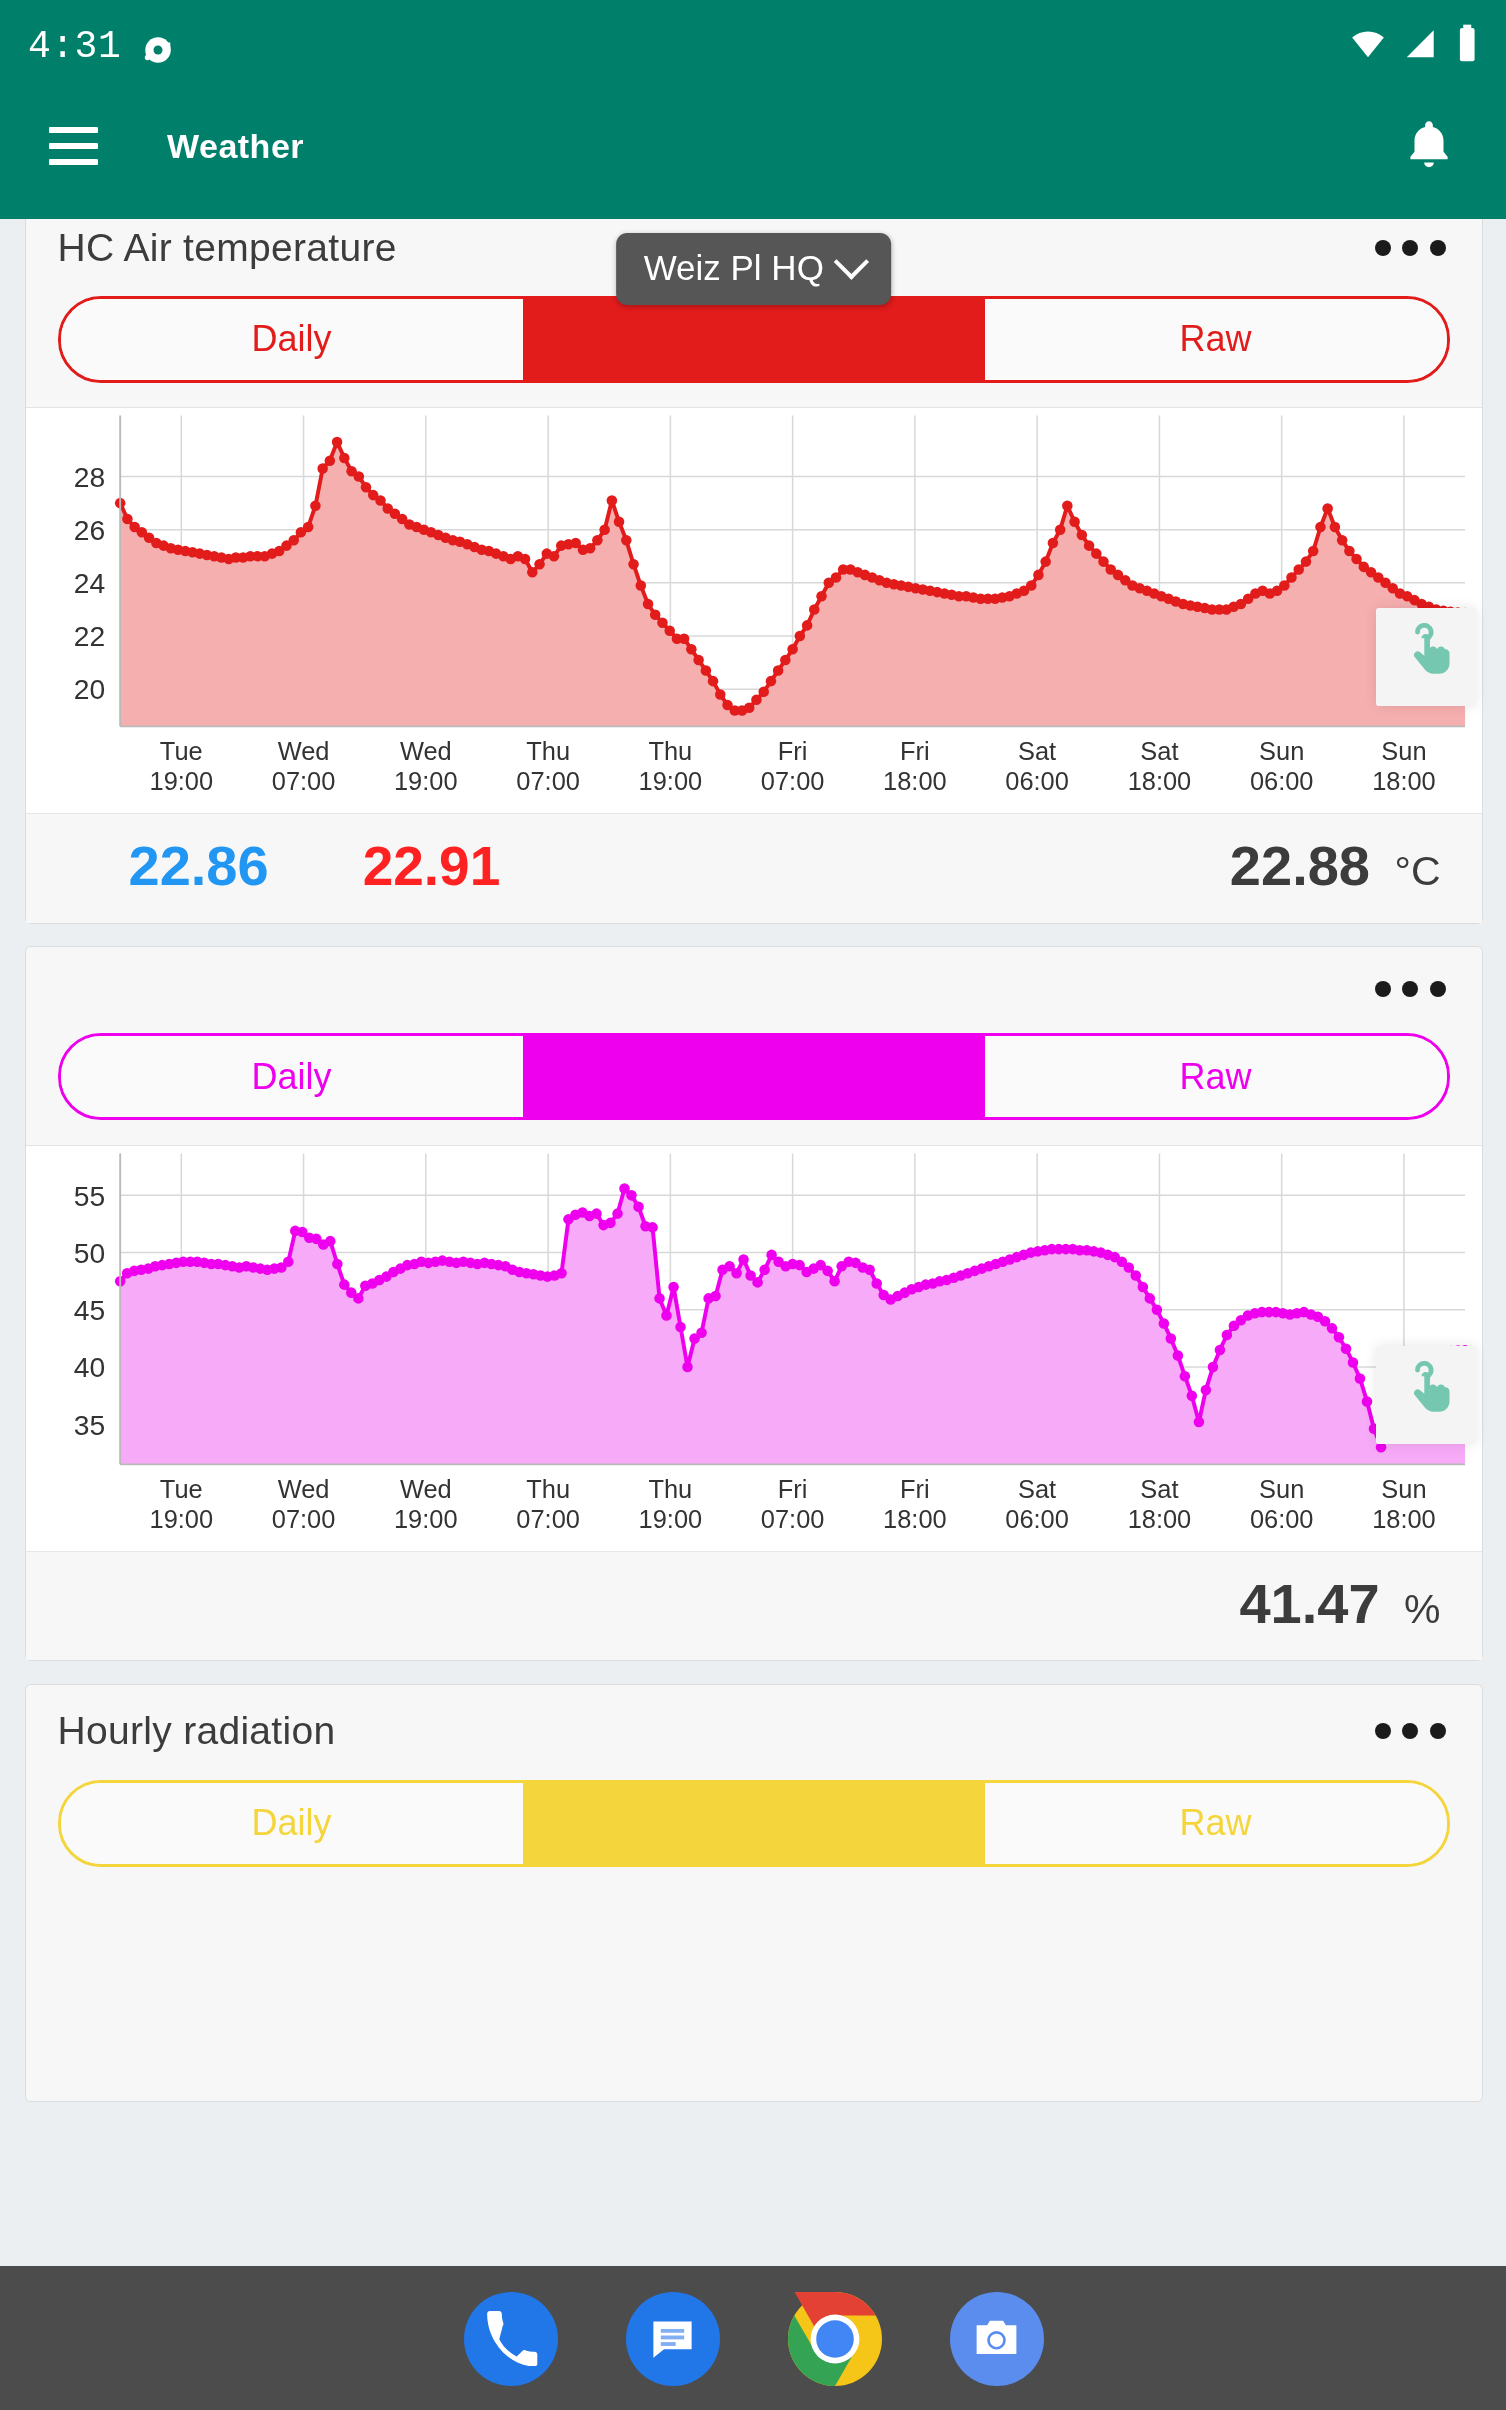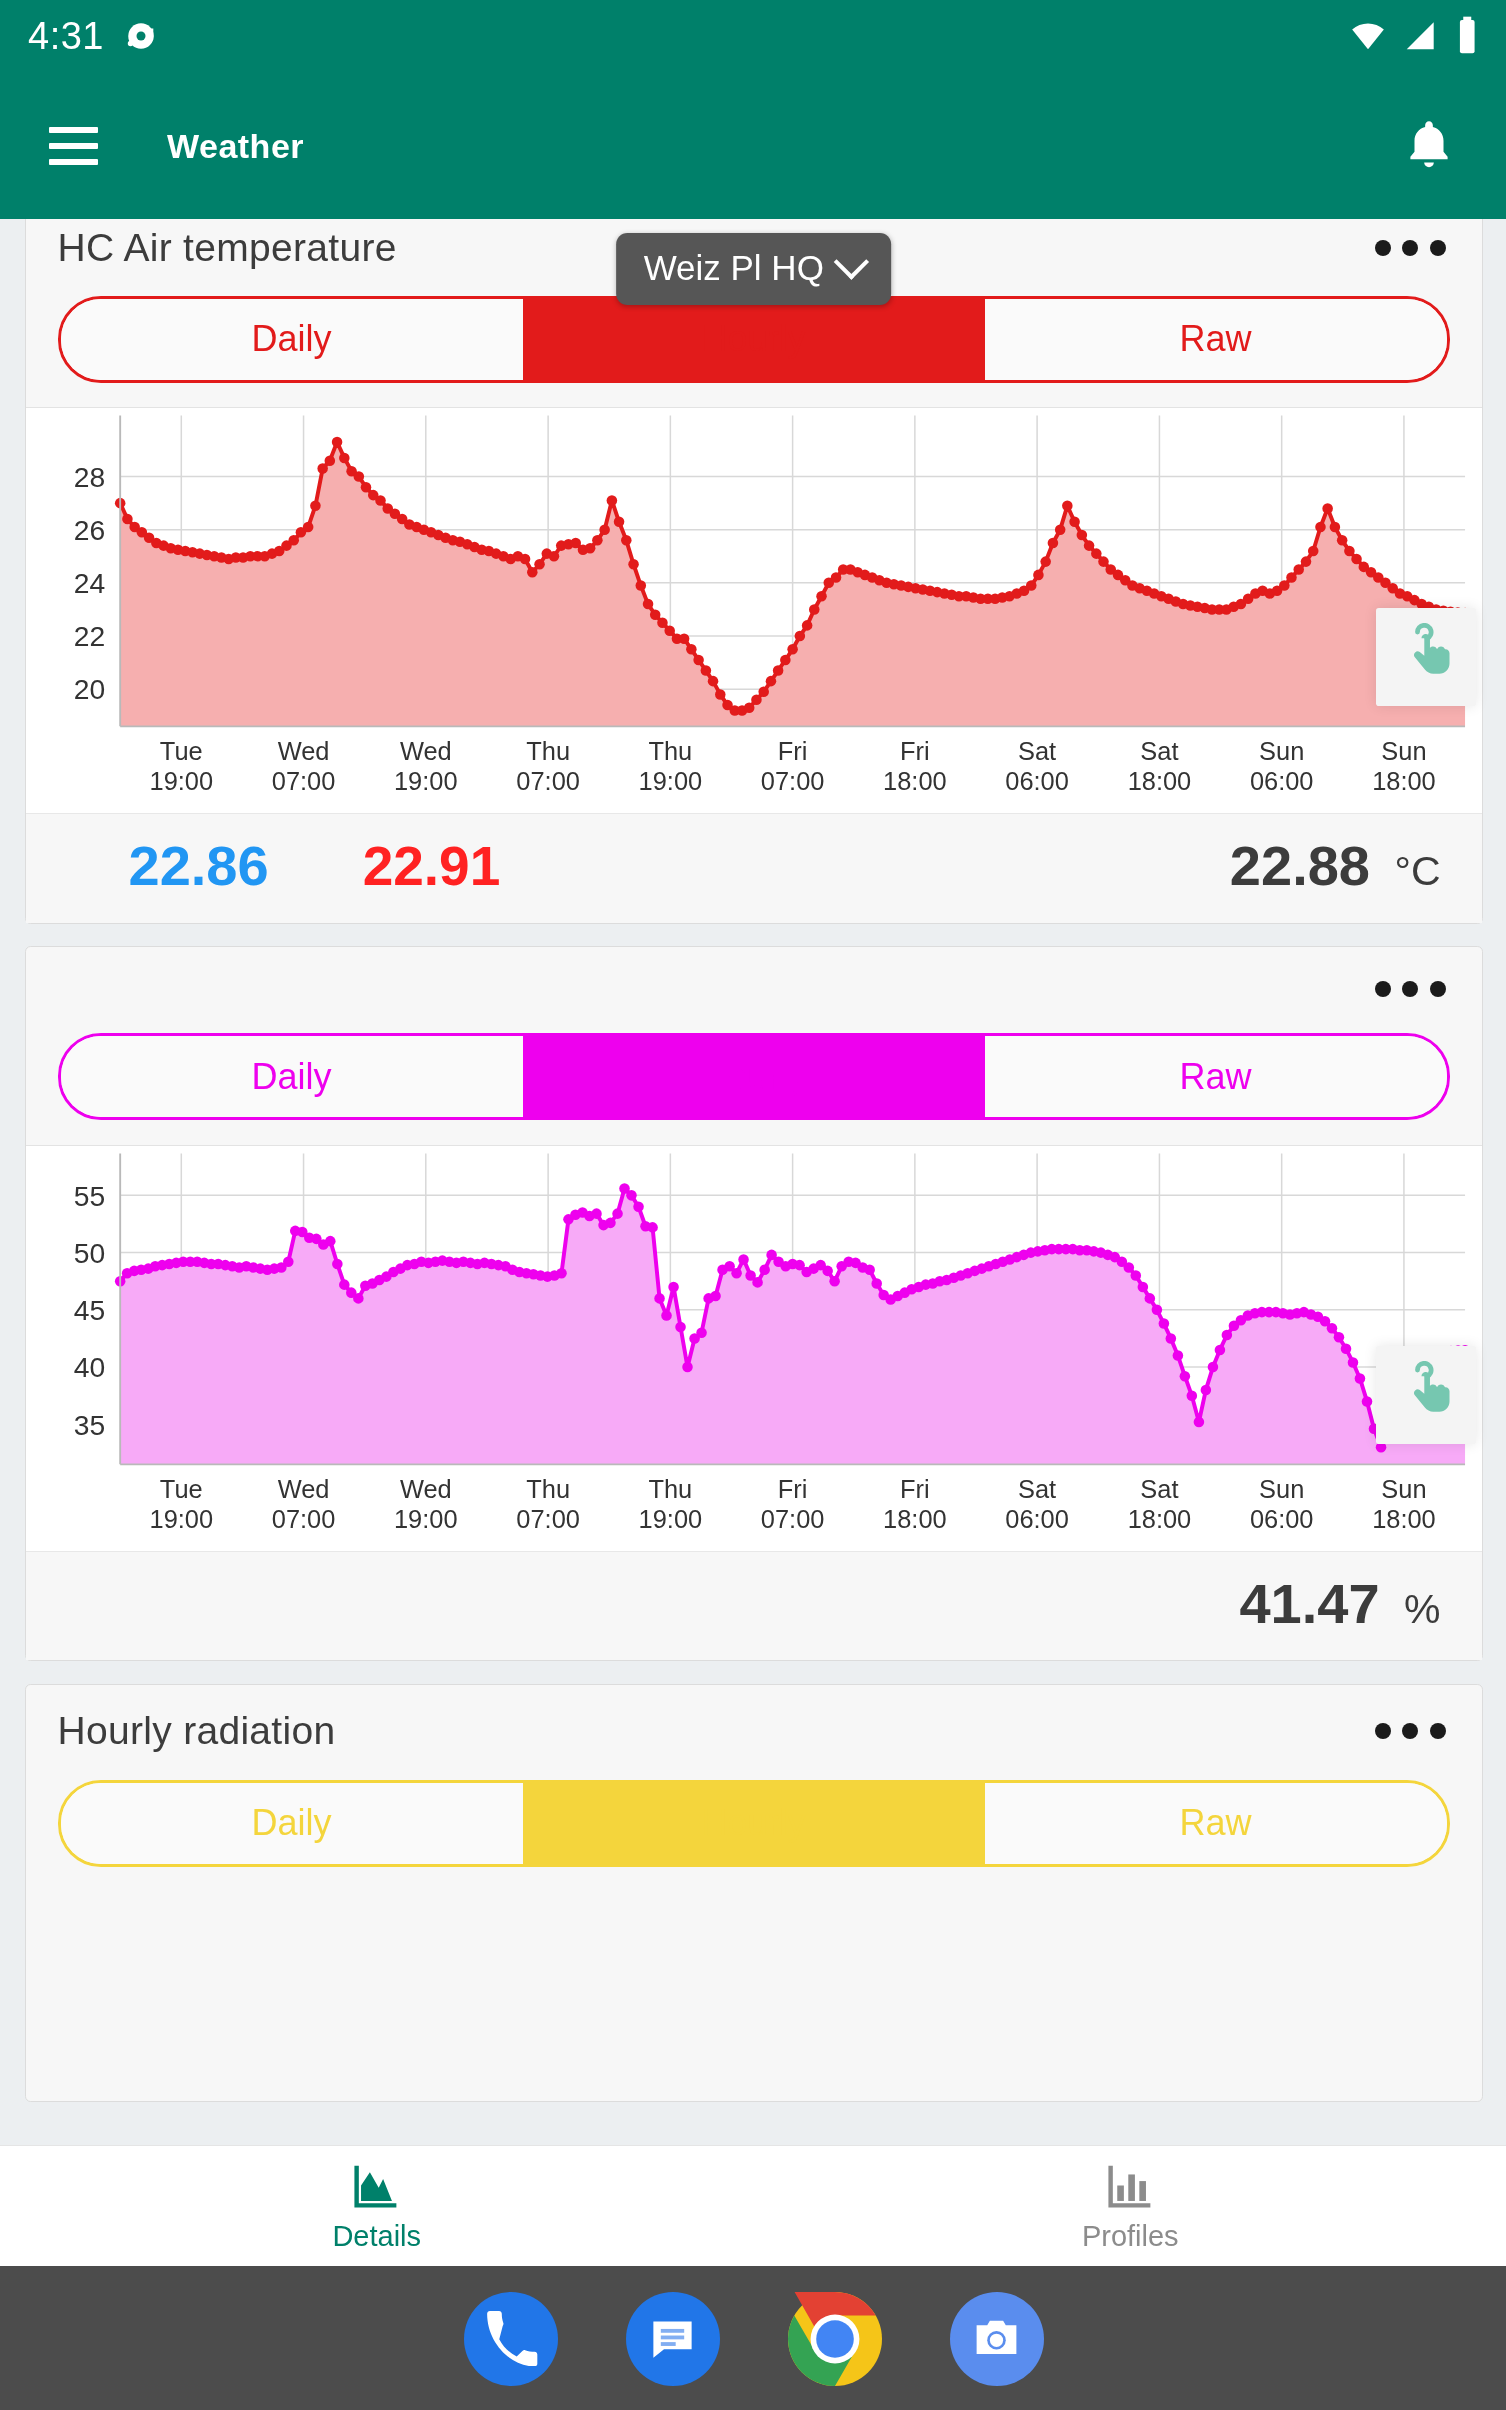--- a/index.html
+++ b/index.html
@@ -7,22 +7,22 @@
   html,body { width:1507px; height:2411px; }
   body {
     font-family: "Liberation Sans", sans-serif;
     background:#eceff1;
     overflow:hidden;
   }
   .phone { position:relative; width:1507px; height:2411px; background:#eceff1; }
 
   
   .statusbar {
-    height:72px; background:#00806A; display:flex; align-items:center;
-    padding:4px 28px; color:#fff;
+    height:72px; background:#00806A; display:flex; align-items:flex-end;
+    padding:4px 28px; color:#fff;font-family:Liberation Mono, monospace;
   }
   .sb-time { font-size:38px; letter-spacing:0.5px; font-weight:400; }
   .sb-noti { margin-left:19px; display:flex; align-items:center; }
   .sb-spacer { flex:1; }
   .sb-right { display:flex; align-items:center; gap:15px; }
 
   
   .appbar {
     height:148px; background:#00806A; display:flex; align-items:center;
     padding:0 49px; color:#fff;
@@ -745,42 +745,20 @@
       <div style="height:226px;"></div>
     </div>
 
   </div>
 
   <div class="chip" style="top:233px;">
     <span>Weiz Pl HQ</span>
     <span class="chev"></span>
   </div>
 
-  <div class="bottomnav">
-    <div class="navitem active">
-      <span>
-        <svg width="53" height="53" viewBox="0 0 24 24">
-          <path d="M3 3v18h18" fill="none" stroke="#00806A" stroke-width="2"></path>
-          <path d="M5 19 L5 12 L9 6 L13 13 L15 9 L19 19 Z" fill="#00806A"></path>
-        </svg>
-      </span>
-      <span class="lbl">Details</span>
-    </div>
-    <div class="navitem inactive">
-      <span>
-        <svg width="53" height="53" viewBox="0 0 24 24">
-          <path d="M3 3v18h18" fill="none" stroke="#8c8c8c" stroke-width="2"></path>
-          <rect x="6" y="12" width="3" height="7" fill="#8c8c8c"></rect>
-          <rect x="11" y="7" width="3" height="12" fill="#8c8c8c"></rect>
-          <rect x="16" y="10" width="3" height="9" fill="#8c8c8c"></rect>
-        </svg>
-      </span>
-      <span class="lbl">Profiles</span>
-    </div>
-  </div>
 
   <div class="dock">
     <div class="dockicon" style="background:#2176E8;">
       <svg width="55" height="55" viewBox="0 0 24 24">
           <path d="M6.6 10.8c1.7 3.3 4.3 5.9 7.6 7.6l2.5-2.5c.3-.3.8-.4 1.2-.3 1.3.4 2.7.7 4.1.7.7 0 1.2.5 1.2 1.2v4c0 .7-.5 1.2-1.2 1.2C11.6 22.7 1.3 12.4 1.3 -.3 1.3-1 1.8-1.5 2.5-1.5h4c.7 0 1.2.5 1.2 1.2 0 1.4.2 2.8.7 4.1.1.4 0 .9-.3 1.2z" fill="#fff" transform="translate(0.5,1.5)"></path>
         </svg>
     </div>
     <div class="dockicon" style="background:#2176E8;">
       <svg width="51" height="51" viewBox="0 0 24 24">
         <path d="M3 4h18v13H8l-5 4z" fill="#fff"></path>

